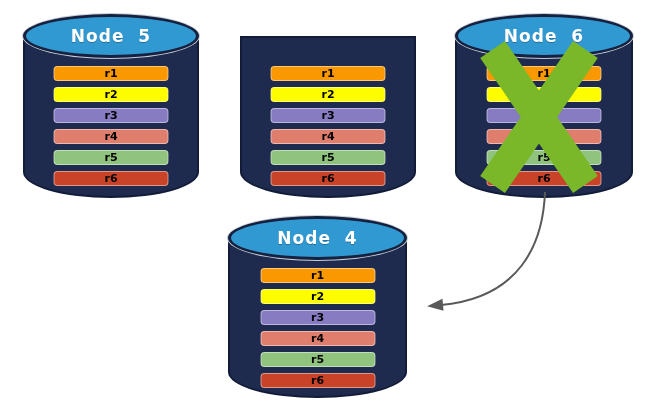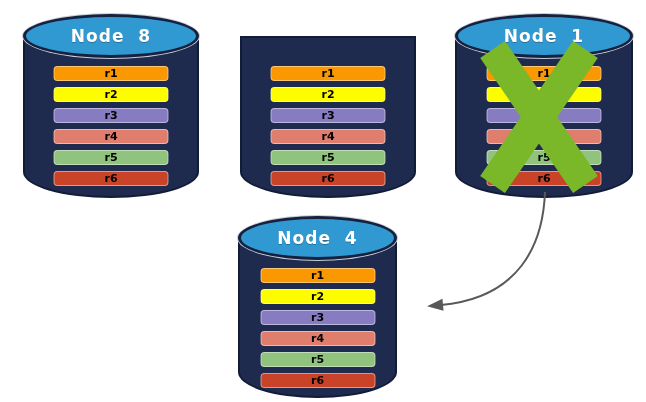--- a/index.html
+++ b/index.html
@@ -49,21 +49,21 @@
   .overlay { position:absolute; left:0; top:0; z-index:10; pointer-events:none; }
 </style>
 </head>
 <body>
 
 <div class="canvas">
 
   <div class="node" style="left:23px;top:14px;width:176px;height:184px">
     <div class="cyl-body" style="background-color: rgb(30, 42, 78);"></div>
     <div class="cyl-top" style="background-color: rgb(49, 153, 210);">
-      <span class="cyl-title">Node  8</span>
+      <span class="cyl-title">Node  5</span>
     </div>
     <div class="bars">
       <div class="bar" style="background-color: rgb(249, 152, 0);">r1</div>
       <div class="bar" style="background-color: rgb(253, 253, 0);">r2</div>
       <div class="bar" style="background-color: rgb(135, 124, 194);">r3</div>
       <div class="bar" style="background-color: rgb(223, 126, 108);">r4</div>
       <div class="bar" style="background-color: rgb(144, 196, 126);">r5</div>
       <div class="bar" style="background-color: rgb(200, 67, 39);">r6</div>
     </div>
   </div>
@@ -76,37 +76,37 @@
       <div class="bar" style="background-color: rgb(135, 124, 194);">r3</div>
       <div class="bar" style="background-color: rgb(223, 126, 108);">r4</div>
       <div class="bar" style="background-color: rgb(144, 196, 126);">r5</div>
       <div class="bar" style="background-color: rgb(200, 67, 39);">r6</div>
     </div>
   </div>
 
   <div class="node" style="left:455px;top:14px;width:178px;height:184px">
     <div class="cyl-body" style="background-color: rgb(30, 42, 78);"></div>
     <div class="cyl-top" style="background-color: rgb(49, 153, 210);">
-      <span class="cyl-title">Node  1</span>
+      <span class="cyl-title">Node  6</span>
     </div>
     <div class="bars">
       <div class="bar" style="background-color: rgb(249, 152, 0);">r1</div>
       <div class="bar" style="background-color: rgb(253, 253, 0);">r2</div>
       <div class="bar" style="background-color: rgb(135, 124, 194);">r3</div>
       <div class="bar" style="background-color: rgb(223, 126, 108);">r4</div>
       <div class="bar" style="background-color: rgb(144, 196, 126);">r5</div>
       <div class="bar" style="background-color: rgb(200, 67, 39);">r6</div>
     </div>
     <div class="x-mark">
       <div class="x-stroke a" style="background-color: rgb(122, 184, 41);"></div>
       <div class="x-stroke b" style="background-color: rgb(122, 184, 41);"></div>
     </div>
   </div>
 
-  <div class="node" style="left:238px;top:216px;width:159px;height:182px">
+  <div class="node" style="left:228px;top:216px;width:179px;height:182px">
     <div class="cyl-body" style="background-color: rgb(30, 42, 78);"></div>
     <div class="cyl-top" style="background-color: rgb(49, 153, 210);">
       <span class="cyl-title">Node  4</span>
     </div>
     <div class="bars">
       <div class="bar" style="background-color: rgb(249, 152, 0);">r1</div>
       <div class="bar" style="background-color: rgb(253, 253, 0);">r2</div>
       <div class="bar" style="background-color: rgb(135, 124, 194);">r3</div>
       <div class="bar" style="background-color: rgb(223, 126, 108);">r4</div>
       <div class="bar" style="background-color: rgb(144, 196, 126);">r5</div>

